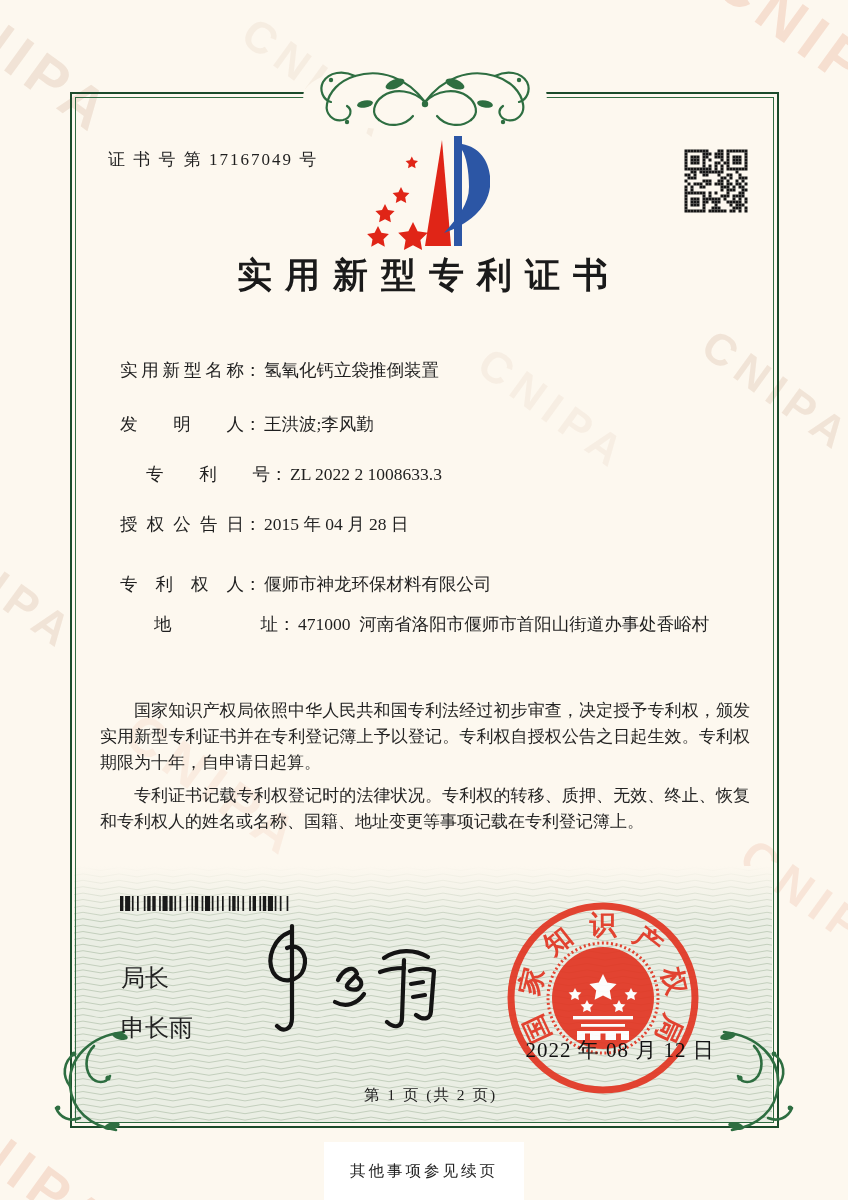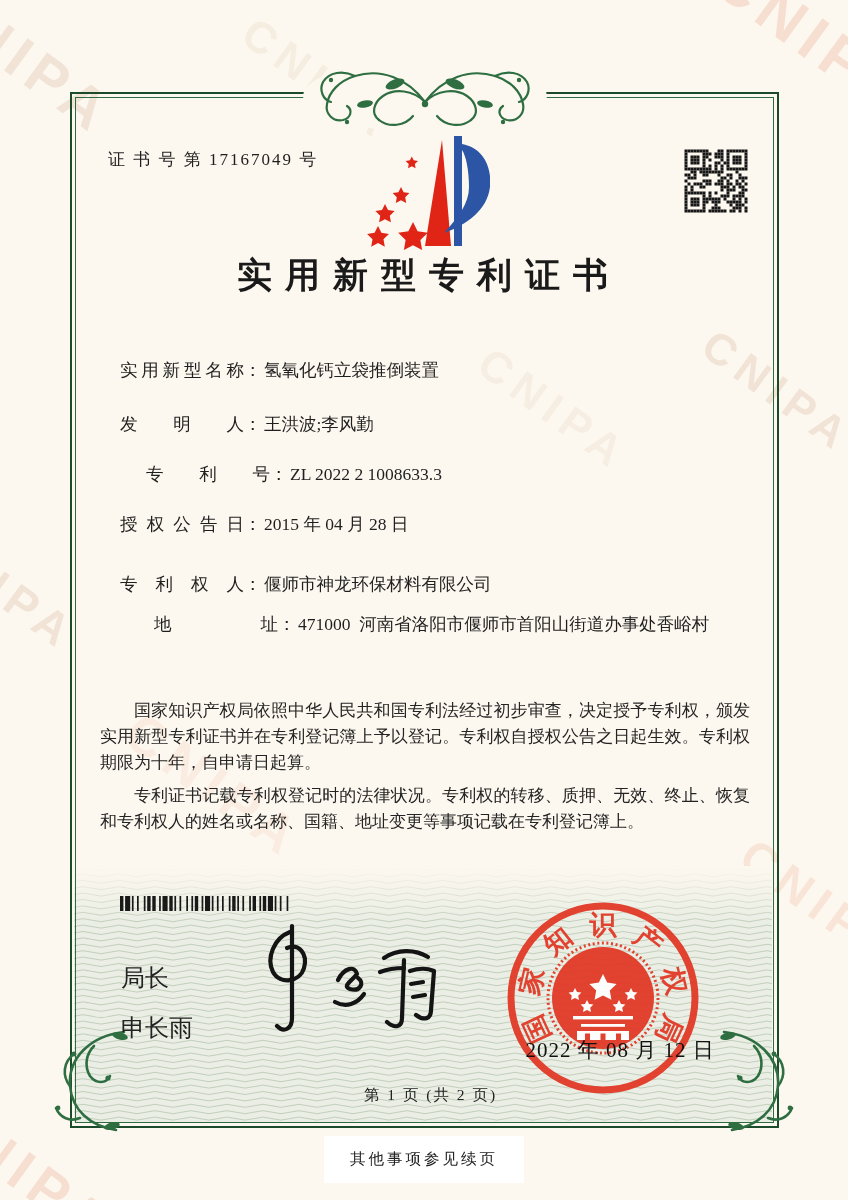--- a/index.html
+++ b/index.html
@@ -55,22 +55,22 @@
   .signer{position:absolute; left:121px; top:962px; z-index:4;
     font-family:"Liberation Sans","DejaVu Sans",sans-serif; font-size:24px; color:#222;}
   .signer .nm{display:block; margin-top:18px;}
   .signature{position:absolute; left:238px; top:922px; z-index:5;}
   .seal{position:absolute; left:505px; top:900px; z-index:5;}
   .seal-date{position:absolute; left:518px; top:1036px; width:204px; text-align:center;
     font-size:21px; color:#111; letter-spacing:1px; z-index:6; white-space:pre-wrap;}
   .page-num{position:absolute; left:70px; top:1085px; width:705px; text-align:center;
     font-size:15.5px; color:#222; z-index:4; letter-spacing:2px;margin-left:8px;}
   .note-box{position:absolute; left:0; top:1136px; width:848px; text-align:center; z-index:3;}
-  .note-box span{display:inline-block; background:#ffffff; padding:13px 26px; font-size:15.5px;
-    letter-spacing:3px; color:#222;}
+  .note-box span{display:inline-block; background:#ffffff; padding:19px 26px; font-size:15.5px;
+    letter-spacing:3px; color:#222;margin-top:6px;}
   
   .ornament-top{position:absolute; left:295px; top:52px; z-index:3;}
   .corner-bl{position:absolute; left:50px; top:1026px; z-index:3;}
   .corner-br{position:absolute; left:716px; top:1026px; z-index:3; transform:scaleX(-1);}
 </style>
 </head>
 <body>
 
 <div class="page">
 

